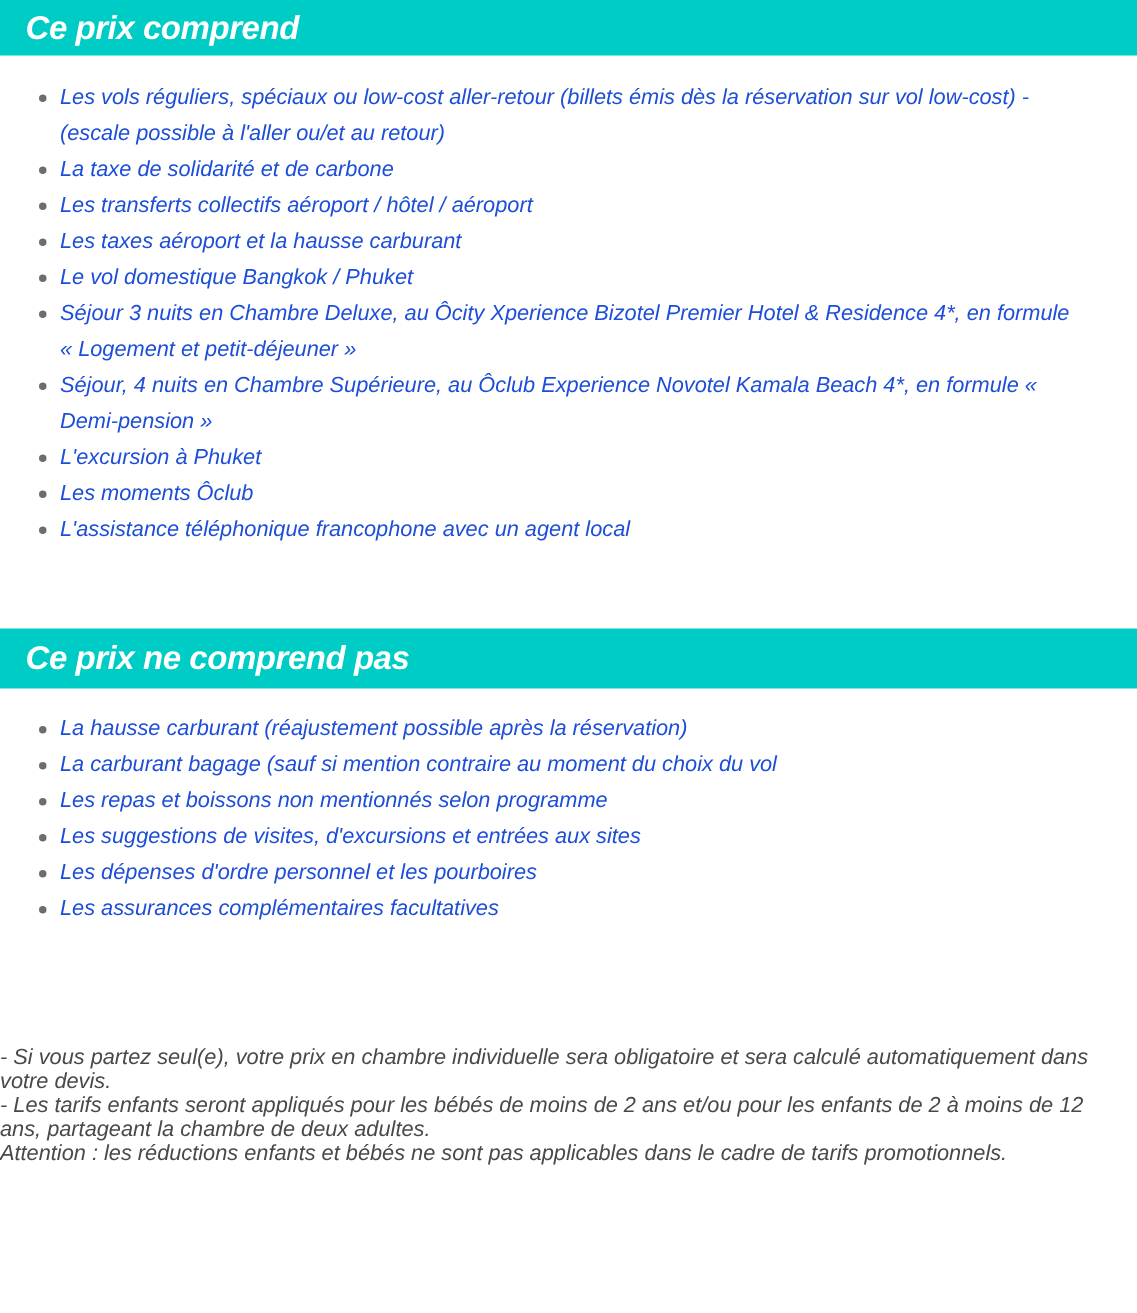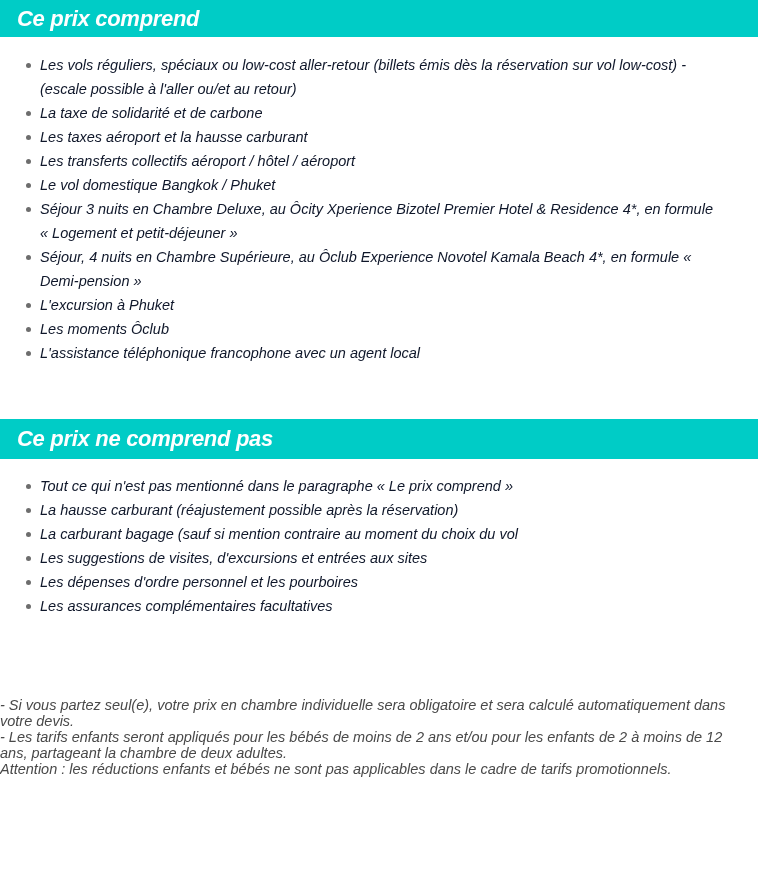--- a/index.html
+++ b/index.html
@@ -42,21 +42,21 @@
     padding: 0;
     margin: 0;
   }
   ul.bullet-list {
     list-style: none;
     margin: 0;
     padding: 0;
   }
   ul.bullet-list li {
     position: relative;
-    color: #0f172a;
+    color: #1d4ed8;
     font-family: "Liberation Sans", sans-serif;
     font-style: italic;
     font-size: 14.5px;
     line-height: 24px;
     padding-left: 40px;
     padding-right: 34px;
     margin: 0;
   }
   ul.bullet-list li::before {
     content: "";
@@ -97,42 +97,42 @@
 <div class="page">
 
   <div class="section-header h1">Ce prix comprend</div>
 
   <div class="gap-after-header-1"></div>
 
   <div class="section-body">
     <ul class="bullet-list">
       <li>Les vols réguliers, spéciaux ou low-cost aller-retour (billets émis dès la réservation sur vol low-cost) - (escale possible à l'aller ou/et au retour)</li>
       <li>La taxe de solidarité et de carbone</li>
+      <li>Les transferts collectifs aéroport / hôtel / aéroport</li>
       <li>Les taxes aéroport et la hausse carburant</li>
-      <li>Les transferts collectifs aéroport / hôtel / aéroport</li>
       <li>Le vol domestique Bangkok / Phuket</li>
       <li>Séjour 3 nuits en Chambre Deluxe, au Ôcity Xperience Bizotel Premier Hotel &amp; Residence 4*, en formule « Logement et petit-déjeuner »</li>
       <li>Séjour, 4 nuits en Chambre Supérieure, au Ôclub Experience Novotel Kamala Beach 4*, en formule « Demi-pension »</li>
       <li>L'excursion à Phuket</li>
       <li>Les moments Ôclub</li>
       <li>L'assistance téléphonique francophone avec un agent local</li>
     </ul>
   </div>
 
   <div class="gap-before-h2"></div>
 
   <div class="section-header h2">Ce prix ne comprend pas</div>
 
   <div class="gap-after-header-2"></div>
 
   <div class="section-body">
     <ul class="bullet-list">
-      <li>Tout ce qui n'est pas mentionné dans le paragraphe « Le prix comprend »</li>
       <li>La hausse carburant (réajustement possible après la réservation)</li>
       <li>La carburant bagage (sauf si mention contraire au moment du choix du vol</li>
+      <li>Les repas et boissons non mentionnés selon programme</li>
       <li>Les suggestions de visites, d'excursions et entrées aux sites</li>
       <li>Les dépenses d'ordre personnel et les pourboires</li>
       <li>Les assurances complémentaires facultatives</li>
     </ul>
   </div>
 
   <div class="gap-before-h3"></div>
 
 
   <div class="gap-after-header-3"></div>

